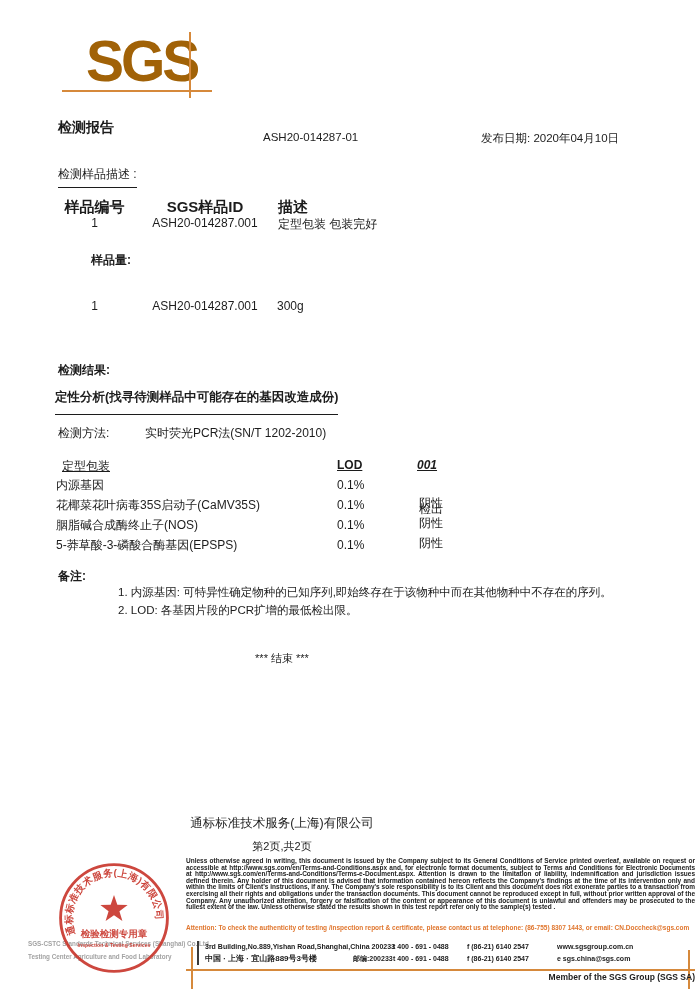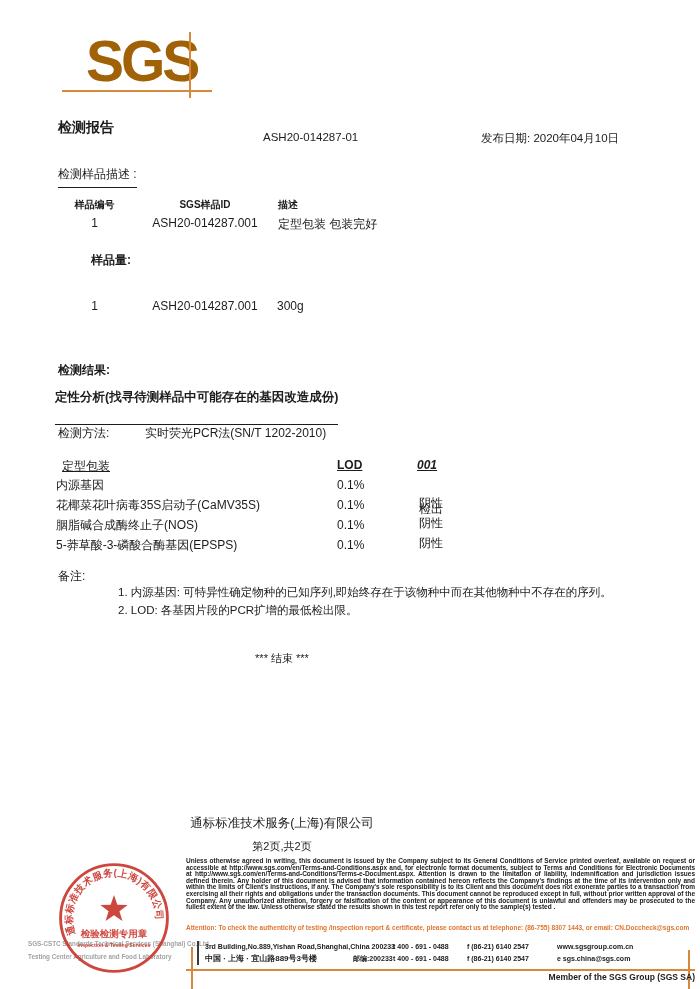--- a/index.html
+++ b/index.html
@@ -22,24 +22,24 @@
   }
   .logo-hline { position:absolute; left:62px; top:90px; width:150px; height:2px; background:#d6893b; }
   .logo-vline { position:absolute; left:189px; top:32px; width:2px; height:66px; background:#d6893b; }
 
   .title { font-size:14px; font-weight:bold;text-align:center; }
   .meta  { font-size:11.5px; }
 
   .sec-heading { font-size:12px; font-weight:normal; border-bottom:1.5px solid #1c1c1c; padding-bottom:4px; }
   .plain-heading { font-size:12px; font-weight:600; }
   .cell { font-size:12px; }
-  .cell-b { font-size:10px; font-weight:bold; }
+  .cell-b { font-size:15px; font-weight:bold; }
   .ctr { text-align:center; }
 
-  .analysis { font-size:12.5px; font-weight:bold; border-bottom:1.5px solid #1c1c1c; padding-bottom:18px; }
+  .analysis { font-size:12.5px; font-weight:bold; border-bottom:1.5px solid #1c1c1c; padding-bottom:8px; }
 
   .tbl-head-item { font-size:12px; text-decoration:underline; }
   .tbl-head-lod  { font-size:12px; font-weight:bold; text-decoration:underline; }
   .tbl-head-res  { font-size:12px; font-weight:bold; font-style:italic; text-decoration:underline; }
 
   .note { font-size:11.5px; }
 
   .center-line { left:0; width:564px; text-align:center; }
 
   .legal {
@@ -126,21 +126,21 @@
     <div class="abs cell" style="left:56px;top:517px;">胭脂碱合成酶终止子(NOS)</div>
     <div class="abs cell" style="left:337px;top:518px;">0.1%</div>
     <div class="abs cell" style="left:419px;top:515px;">阴性</div>
   </div>
   <div>
     <div class="abs cell" style="left:56px;top:537px;">5-莽草酸-3-磷酸合酶基因(EPSPS)</div>
     <div class="abs cell" style="left:337px;top:538px;">0.1%</div>
     <div class="abs cell" style="left:419px;top:535px;">阴性</div>
   </div>
 
-  <div class="abs cell" style="left:58px;top:568px;">备注:</div>
+  <div class="abs cell" style="left:58px;top:568px;font-weight:bold;">备注:</div>
   <div class="abs note" style="left:118px;top:585px;">1. 内源基因: 可特异性确定物种的已知序列,即始终存在于该物种中而在其他物种中不存在的序列。</div>
   <div class="abs note" style="left:118px;top:603px;">2. LOD: 各基因片段的PCR扩增的最低检出限。</div>
 
   <div class="abs center-line" style="top:651px;font-size:11px;">*** 结束 ***</div>
 
   <div class="abs center-line" style="top:815px;font-size:12.5px;">通标标准技术服务(上海)有限公司</div>
   <div class="abs center-line" style="top:839px;font-size:11px;">第2页,共2页</div>
 
   <div class="lab-line" style="left:28px;top:940px;">SGS-CSTC Standards Technical Services (Shanghai) Co.,Ltd.</div>
   <div class="lab-line" style="left:28px;top:953px;">Testing Center Agriculture and Food Laboratory</div>

